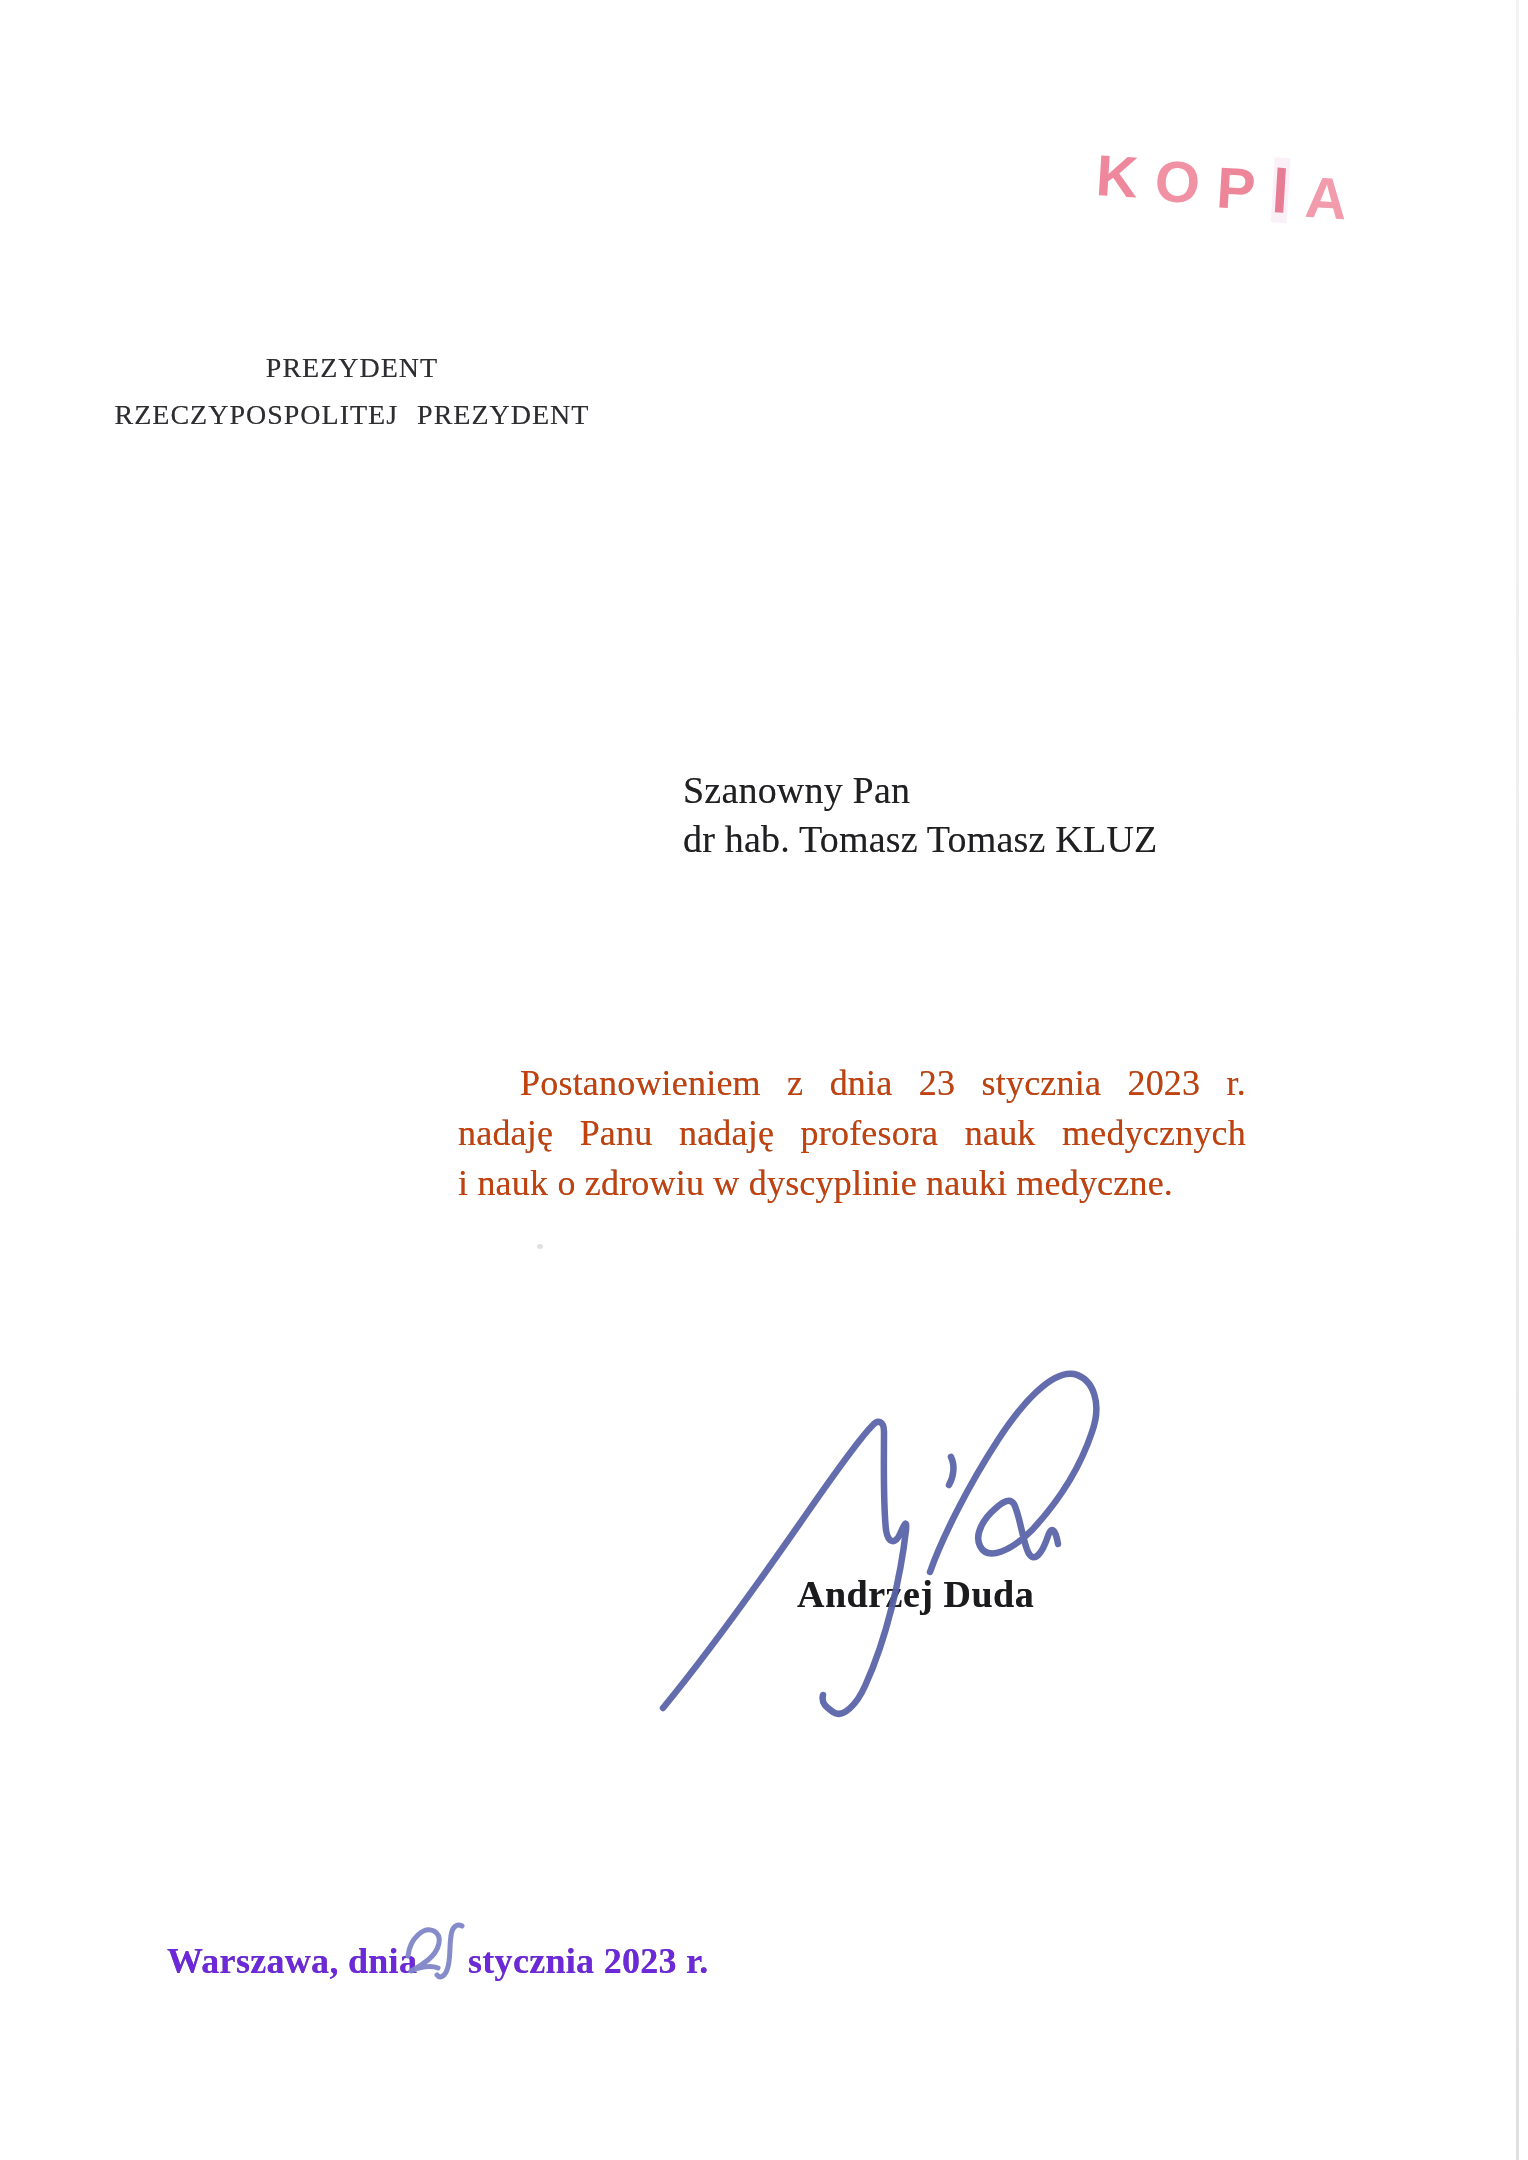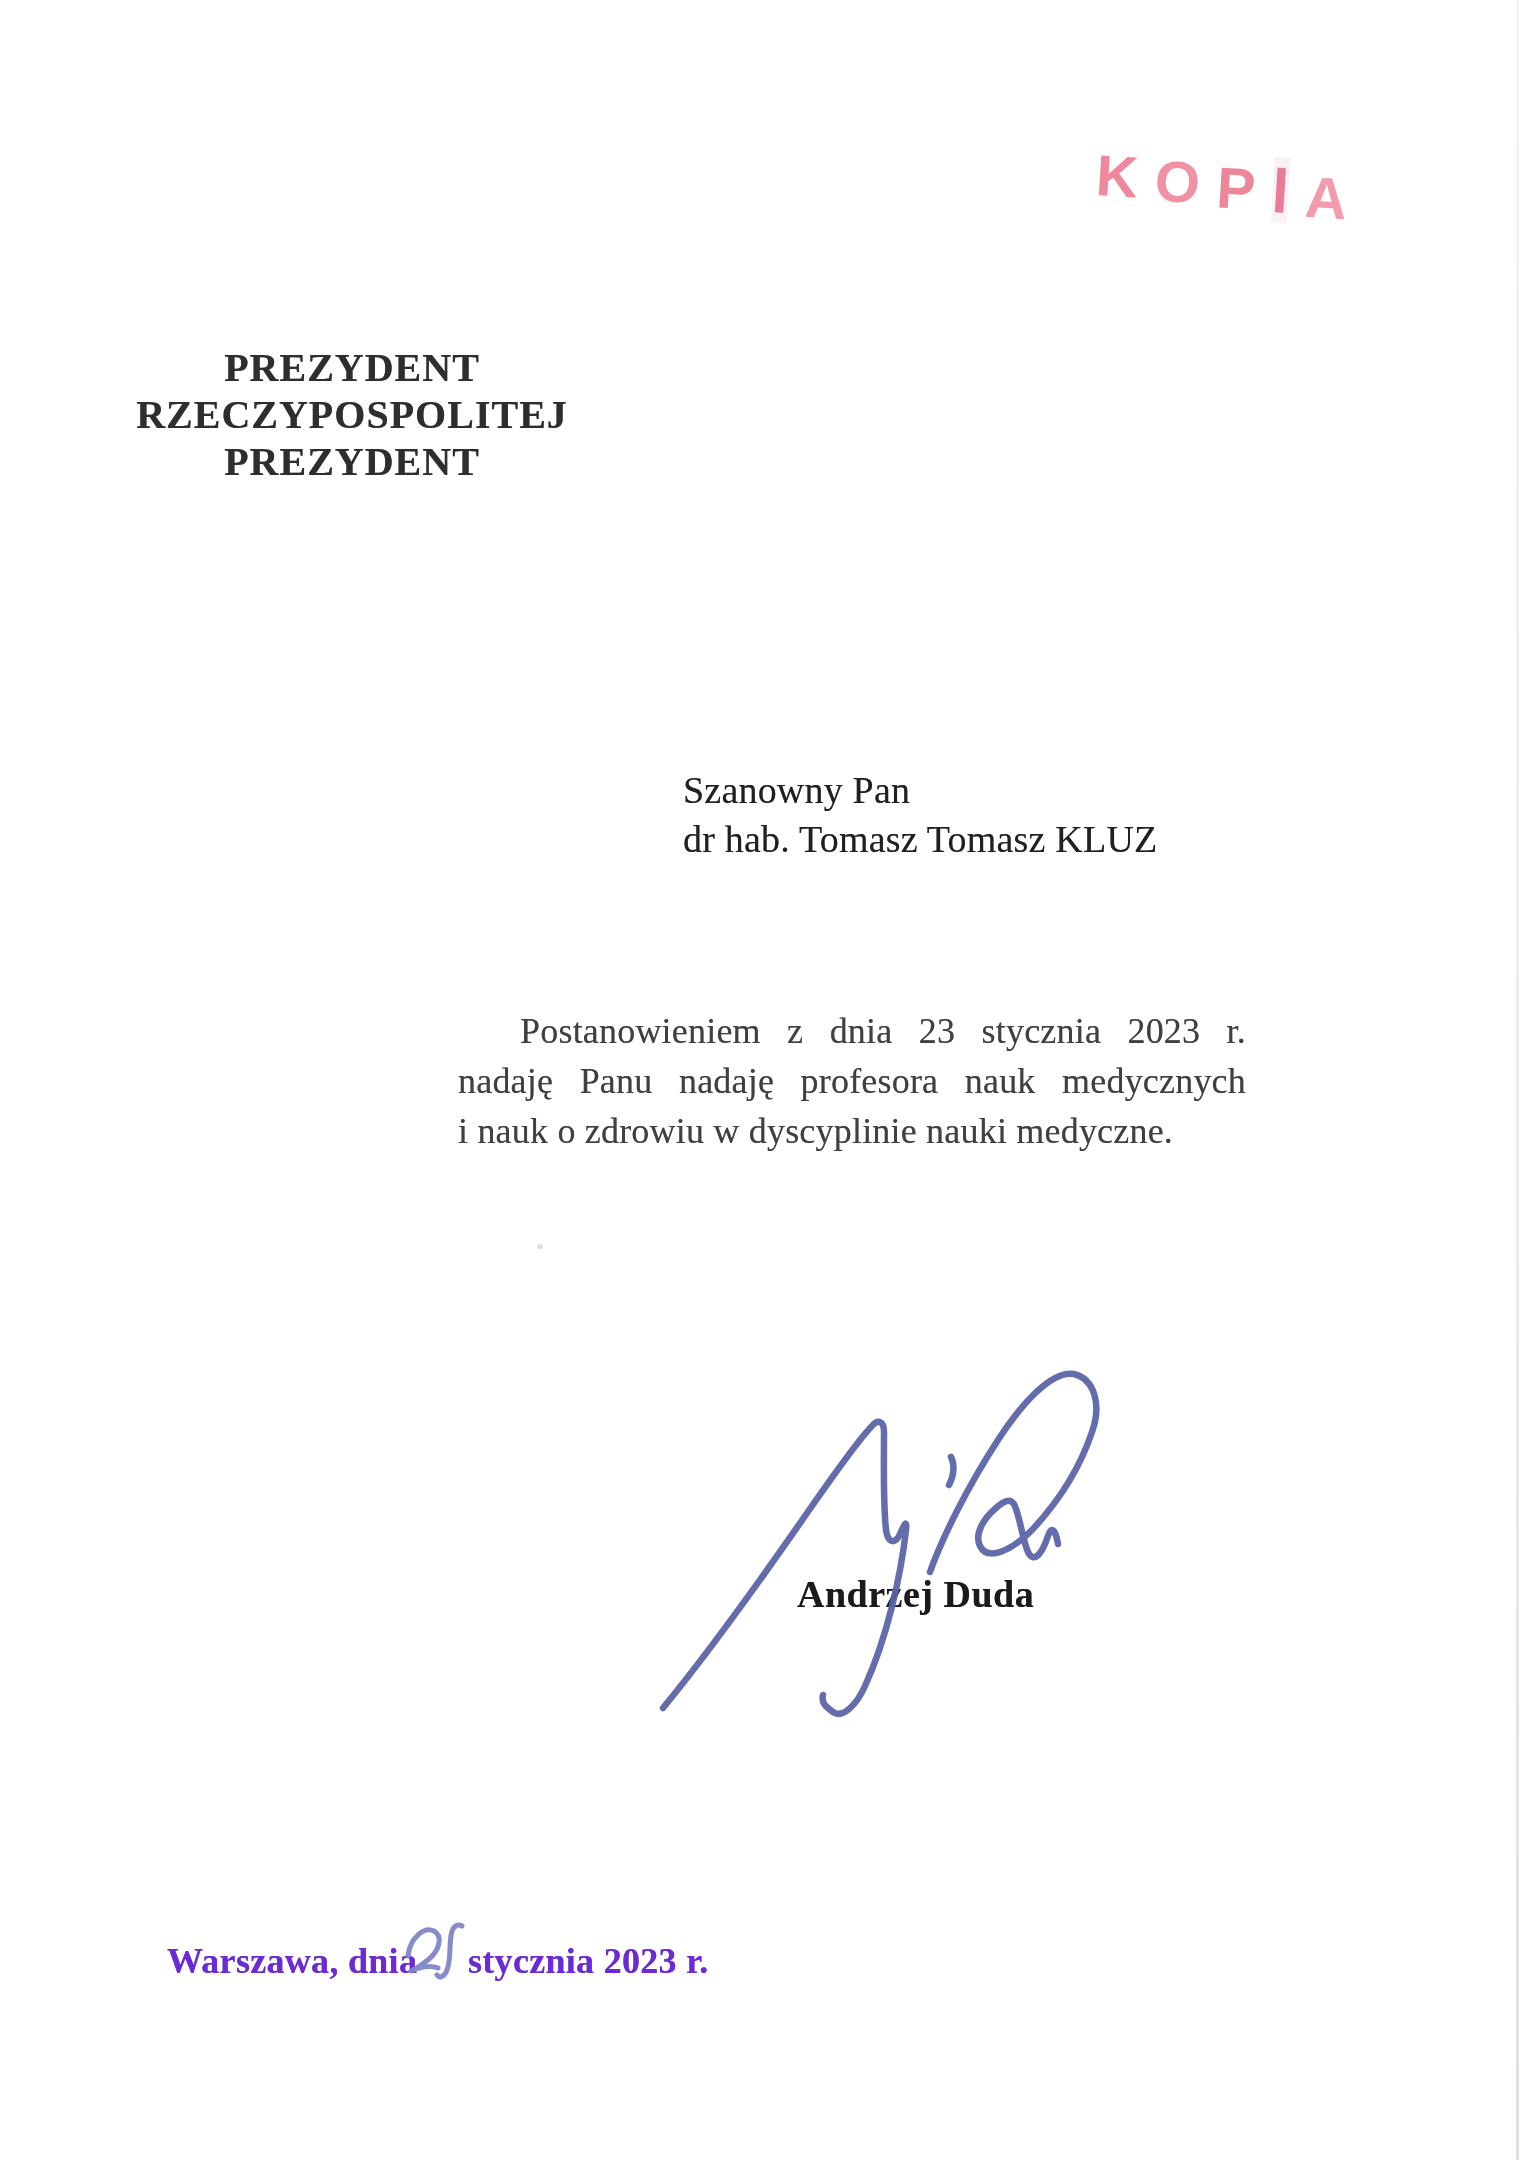--- a/index.html
+++ b/index.html
@@ -31,36 +31,36 @@
   }
   .stamp span{display:inline-block;margin-right:17px;}
   .stamp .l1{opacity:.93;}
   .stamp .l2{opacity:.85;transform:translateY(2px);}
   .stamp .l3{opacity:.95;transform:translateY(5px);}
   .stamp .l4{opacity:.92;transform:translateY(4px) scaleY(1.12);color:#e5728c;background:rgba(235,200,225,.28);}
   .stamp .l5{opacity:.78;transform:translateY(9px);}
   
   .letterhead{
     position:absolute;left:52px;top:344px;width:600px;
-    text-align:center;font-weight:bold;font-size:40px;line-height:47px;
+    text-align:center;font-weight:normal;font-size:28px;line-height:47px;
     color:#2e2e32;letter-spacing:1px;
     text-shadow:0 0 .5px rgba(40,40,44,.55);
   }
   .letterhead .lh2{word-spacing:11px;}
   
   .recipient{
     position:absolute;left:683px;top:766px;
     font-size:38px;line-height:49px;color:#202023;
     letter-spacing:.2px;
     text-shadow:0 0 .6px rgba(32,32,36,.5);
   }
   
   .bodytext{
-    position:absolute;left:458px;top:1006px;width:788px;
-    font-size:36px;line-height:50px;color:#404040;
+    position:absolute;left:458px;top:1058px;width:788px;
+    font-size:36px;line-height:50px;color:#c2410c;
     letter-spacing:.2px;
     text-shadow:0 0 .6px rgba(32,32,36,.5);
   }
   .jline{text-align:justify;text-align-last:justify;}
   .indent{text-indent:62px;}
   
   .sig-name{
     position:absolute;left:797px;top:1572px;z-index:1;
     font-size:38px;font-weight:bold;color:#1b1b1d;letter-spacing:.5px;
     text-shadow:0 0 .5px rgba(27,27,29,.6);

